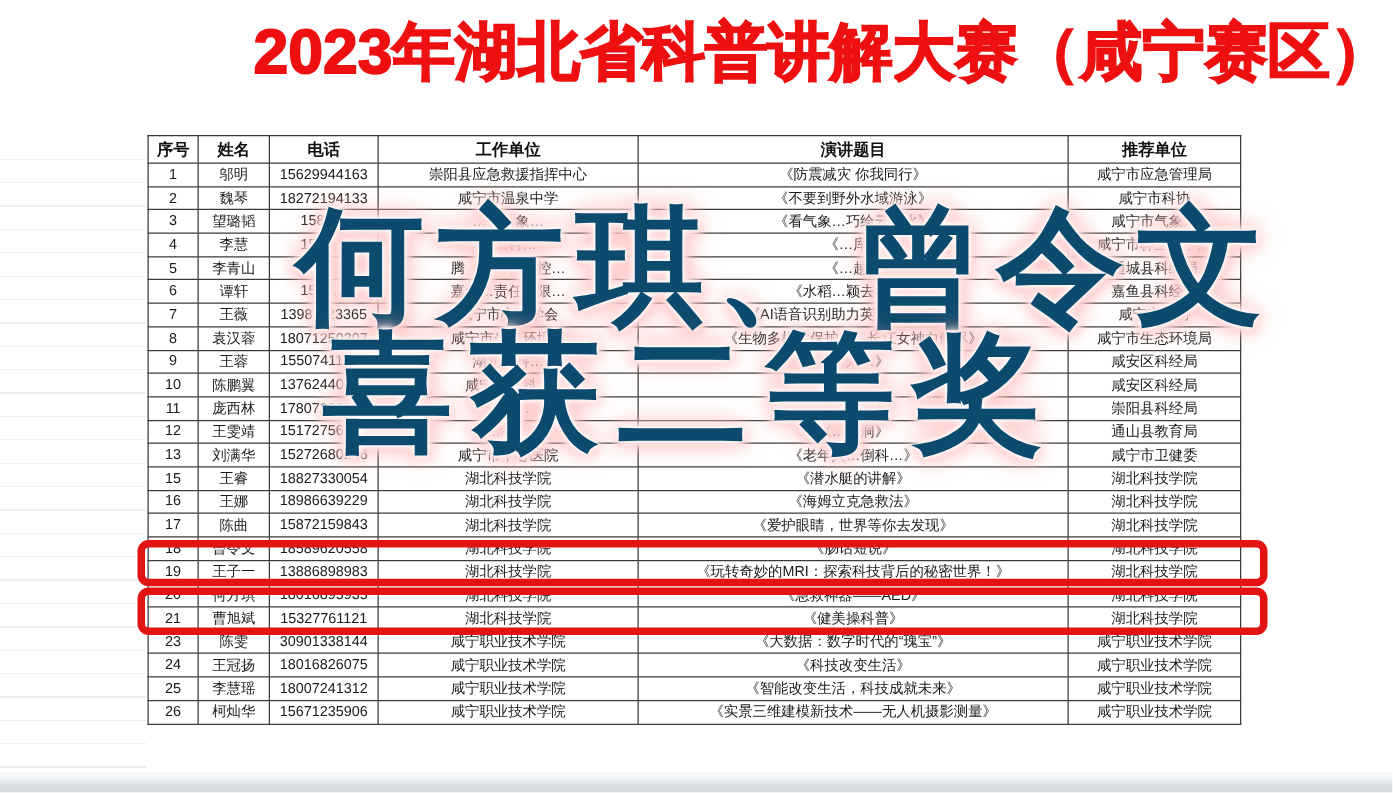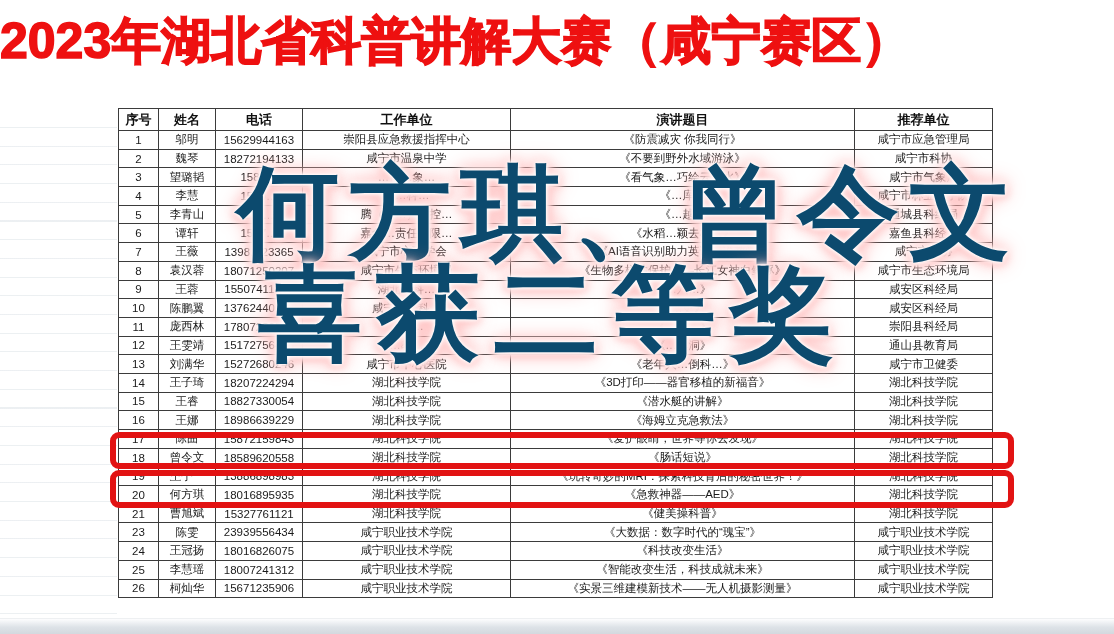--- a/index.html
+++ b/index.html
@@ -4,21 +4,21 @@
 <style>
   html,body{margin:0;padding:0;}
   body{
     width:1114px;height:634px;position:relative;overflow:hidden;
     background:#ffffff;
     font-family:"Liberation Sans","DejaVu Sans",sans-serif;
   }
   
   .page-title{
     position:absolute;top:8px;left:0;width:1114px;
-    text-align:left;white-space:nowrap;
+    text-align:right;white-space:nowrap;
     font-size:50px;font-weight:900;color:#ee1010;
     -webkit-text-stroke:1.5px #ee1010;
     letter-spacing:0;
   }
   
   .grid-hints{
     position:absolute;left:0;top:127px;width:117px;height:490px;
     background:repeating-linear-gradient(to bottom,#e9edf0 0 1px,transparent 1px 18.7px);
     opacity:.85;
   }
@@ -183,28 +183,20 @@
       </tr>
       <tr>
         <td>13</td>
         <td>刘满华</td>
         <td>15272680246</td>
         <td>咸宁市中心医院</td>
         <td>《老年人…倒科…》</td>
         <td>咸宁市卫健委</td>
       </tr>
       <tr>
-        <td>14</td>
-        <td>王子琦</td>
-        <td>18207224294</td>
-        <td>湖北科技学院</td>
-        <td>《3D打印——器官移植的新福音》</td>
-        <td>湖北科技学院</td>
-      </tr>
-      <tr>
         <td>15</td>
         <td>王睿</td>
         <td>18827330054</td>
         <td>湖北科技学院</td>
         <td>《潜水艇的讲解》</td>
         <td>湖北科技学院</td>
       </tr>
       <tr>
         <td>16</td>
         <td>王娜</td>
@@ -249,21 +241,21 @@
         <td>21</td>
         <td>曹旭斌</td>
         <td>15327761121</td>
         <td>湖北科技学院</td>
         <td>《健美操科普》</td>
         <td>湖北科技学院</td>
       </tr>
       <tr>
         <td>23</td>
         <td>陈雯</td>
-        <td>23939556434</td>
+        <td>30901338144</td>
         <td>咸宁职业技术学院</td>
         <td>《大数据：数字时代的“瑰宝”》</td>
         <td>咸宁职业技术学院</td>
       </tr>
       <tr>
         <td>24</td>
         <td>王冠扬</td>
         <td>18016826075</td>
         <td>咸宁职业技术学院</td>
         <td>《科技改变生活》</td>

